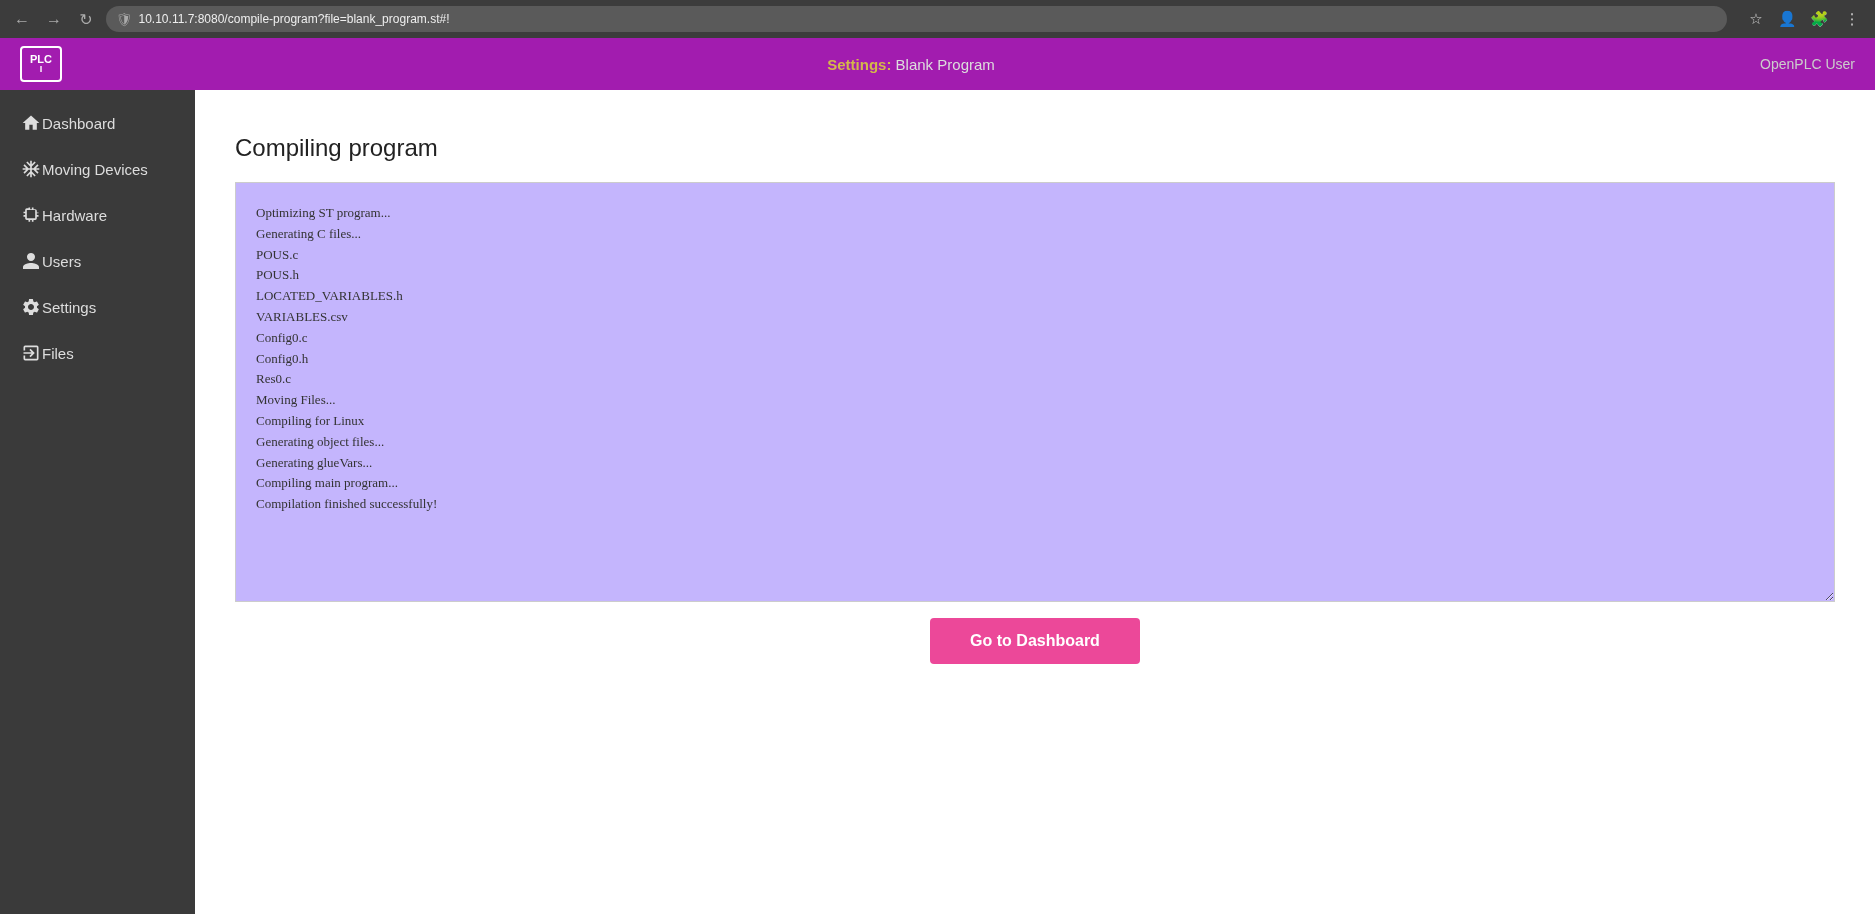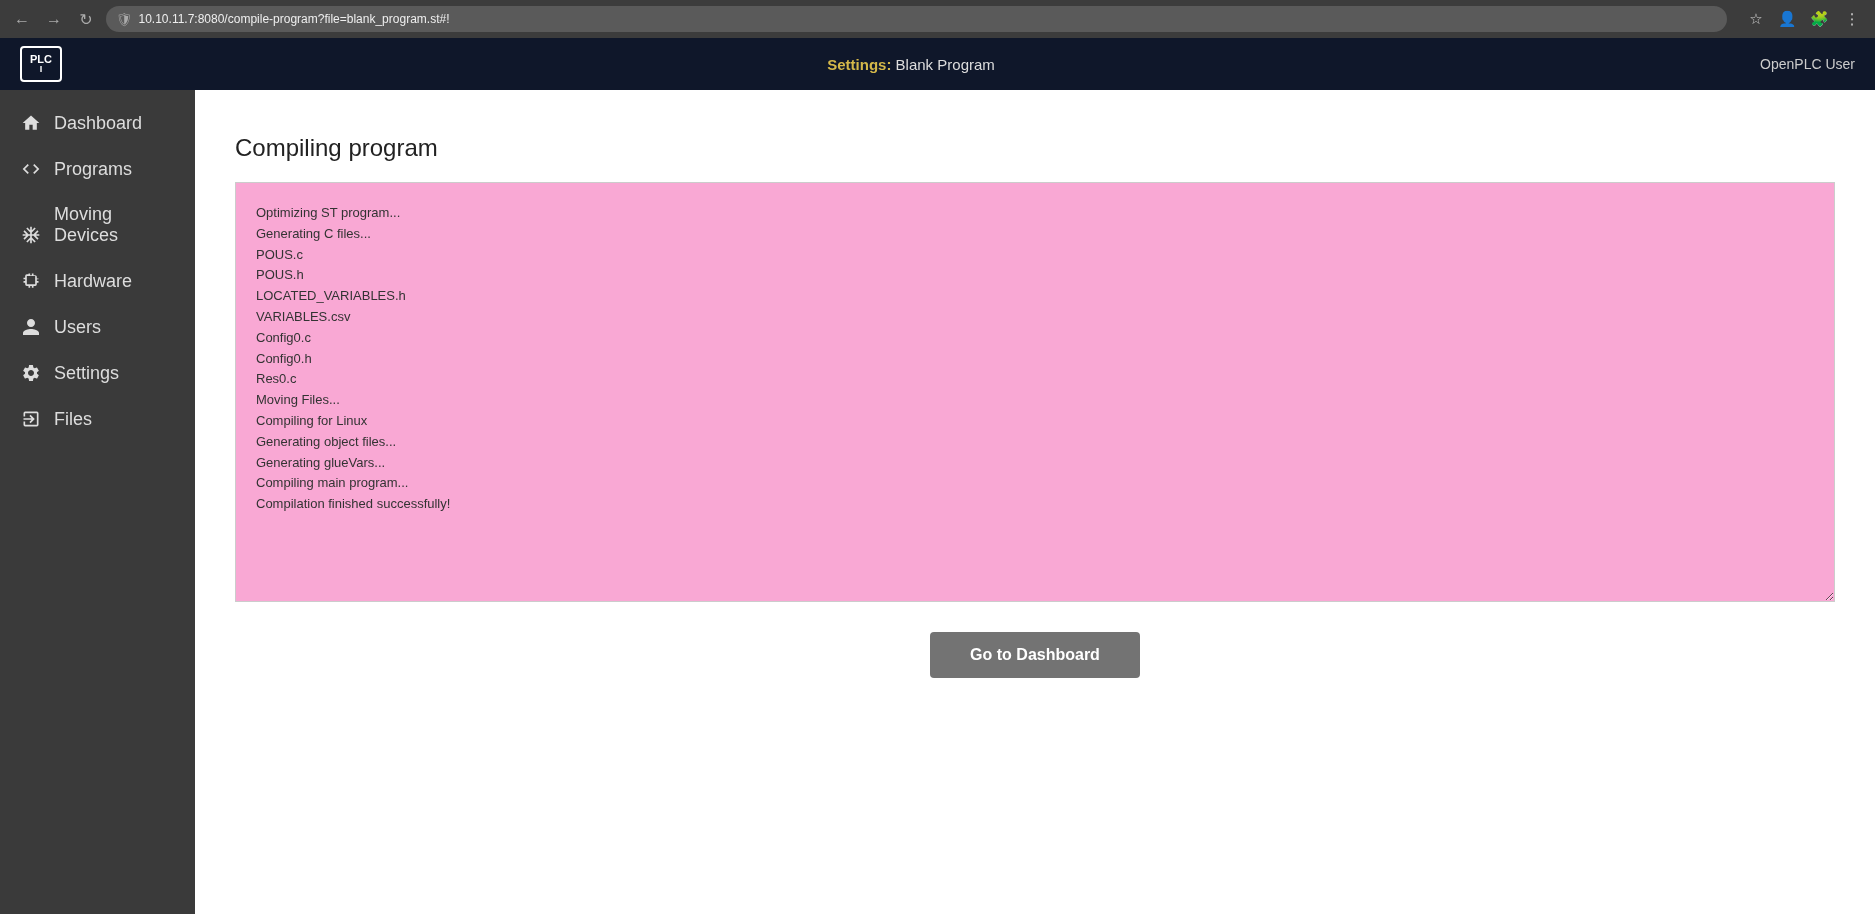--- a/index.html
+++ b/index.html
@@ -47,21 +47,21 @@
     
     .app {
       display: flex;
       flex-direction: column;
       flex: 1;
       overflow: hidden;
     }
 
     
     .top-header {
-      background: #0f172a;
+      background: #a21caf;
       height: 52px;
       display: flex;
       align-items: center;
       justify-content: space-between;
       padding: 12px 20px;
       flex-shrink: 0;
     }
     .logo {
       display: flex; align-items: center; gap: 8px;
     }
@@ -89,26 +89,25 @@
     .sidebar {
       width: 195px;
       background: #3a3a3a;
       flex-shrink: 0;
       display: flex;
       flex-direction: column;
       padding-top: 10px;
     }
     .sidebar-item {
       display: flex;
-      align-items: flex-end;
-      gap: 12px;
+      align-items: center;
       padding: 12px 20px;
       color: #ddd;
       cursor: pointer;
-      font-size: 18px;
+      font-size: 15px;
       text-decoration: none;
     }
     .sidebar-icon {
       width: 22px; height: 22px;
       display: flex; align-items: center; justify-content: center;
       flex-shrink: 0;
     }
     .sidebar-label { color: #ddd; }
 
     
@@ -119,36 +118,36 @@
       padding: 44px 40px;
     }
     .page-title {
       font-size: 24px;
       font-weight: normal;
       color: #222;
       margin-bottom: 20px;
     }
     .compile-output {
       border: 1px solid #ccc;
-      background: #f9a8d4;
+      background: #c4b5fd;
       padding: 20px;
-      font-family: Liberation Sans, sans-serif;
+      font-family: Liberation Serif, serif;
       font-size: 13px;
       color: #333;
       line-height: 1.6;
       min-height: 420px;
       resize: vertical;
       width: 100%;
       overflow: auto;
     }
     .btn-dashboard {
       display: block;
-      margin: 30px auto;
+      margin: 16px auto;
       padding: 14px 40px;
-      background: #737373;
+      background: #ec4899;
       color: #fff;
       border: none;
       border-radius: 4px;
       font-size: 16px;
       font-weight: bold;
       cursor: pointer;
       text-align: center;
       min-width: 200px;
     }
 
@@ -193,28 +192,20 @@
 
       <div class="sidebar-item">
         <div class="sidebar-icon">
           <svg width="20" height="20" viewBox="0 0 24 24">
               <path d="M10 20v-6h4v6h5v-8h3L12 3 2 12h3v8z"></path>
             </svg>
         </div>
         <span class="sidebar-label">Dashboard</span>
       </div>
 
-      <div class="sidebar-item">
-        <div class="sidebar-icon">
-          <svg width="20" height="20" viewBox="0 0 24 24">
-              <path d="M9.4 16.6L4.8 12l4.6-4.6L8 6l-6 6 6 6 1.4-1.4zm5.2 0l4.6-4.6-4.6-4.6L16 6l6 6-6 6-1.4-1.4z"></path>
-            </svg>
-        </div>
-        <span class="sidebar-label">Programs</span>
-      </div>
 
       <div class="sidebar-item">
         <div class="sidebar-icon">
           <svg width="20" height="20" viewBox="0 0 24 24">
               <path d="M22 11h-4.17l3.24-3.24-1.41-1.42L15 11h-2V9l4.66-4.66-1.42-1.41L13 6.17V2h-2v4.17L7.76 2.93 6.34 4.34 11 9v2H9L4.34 6.34 2.93 7.76 6.17 11H2v2h4.17l-3.24 3.24 1.41 1.42L9 13h2v2l-4.66 4.66 1.42 1.41L11 17.83V22h2v-4.17l3.24 3.24 1.42-1.41L13 15v-2h2l4.66 4.66 1.41-1.42L17.83 13H22v-2z"></path>
             </svg>
         </div>
         <span class="sidebar-label">Moving Devices</span>
       </div>
 

